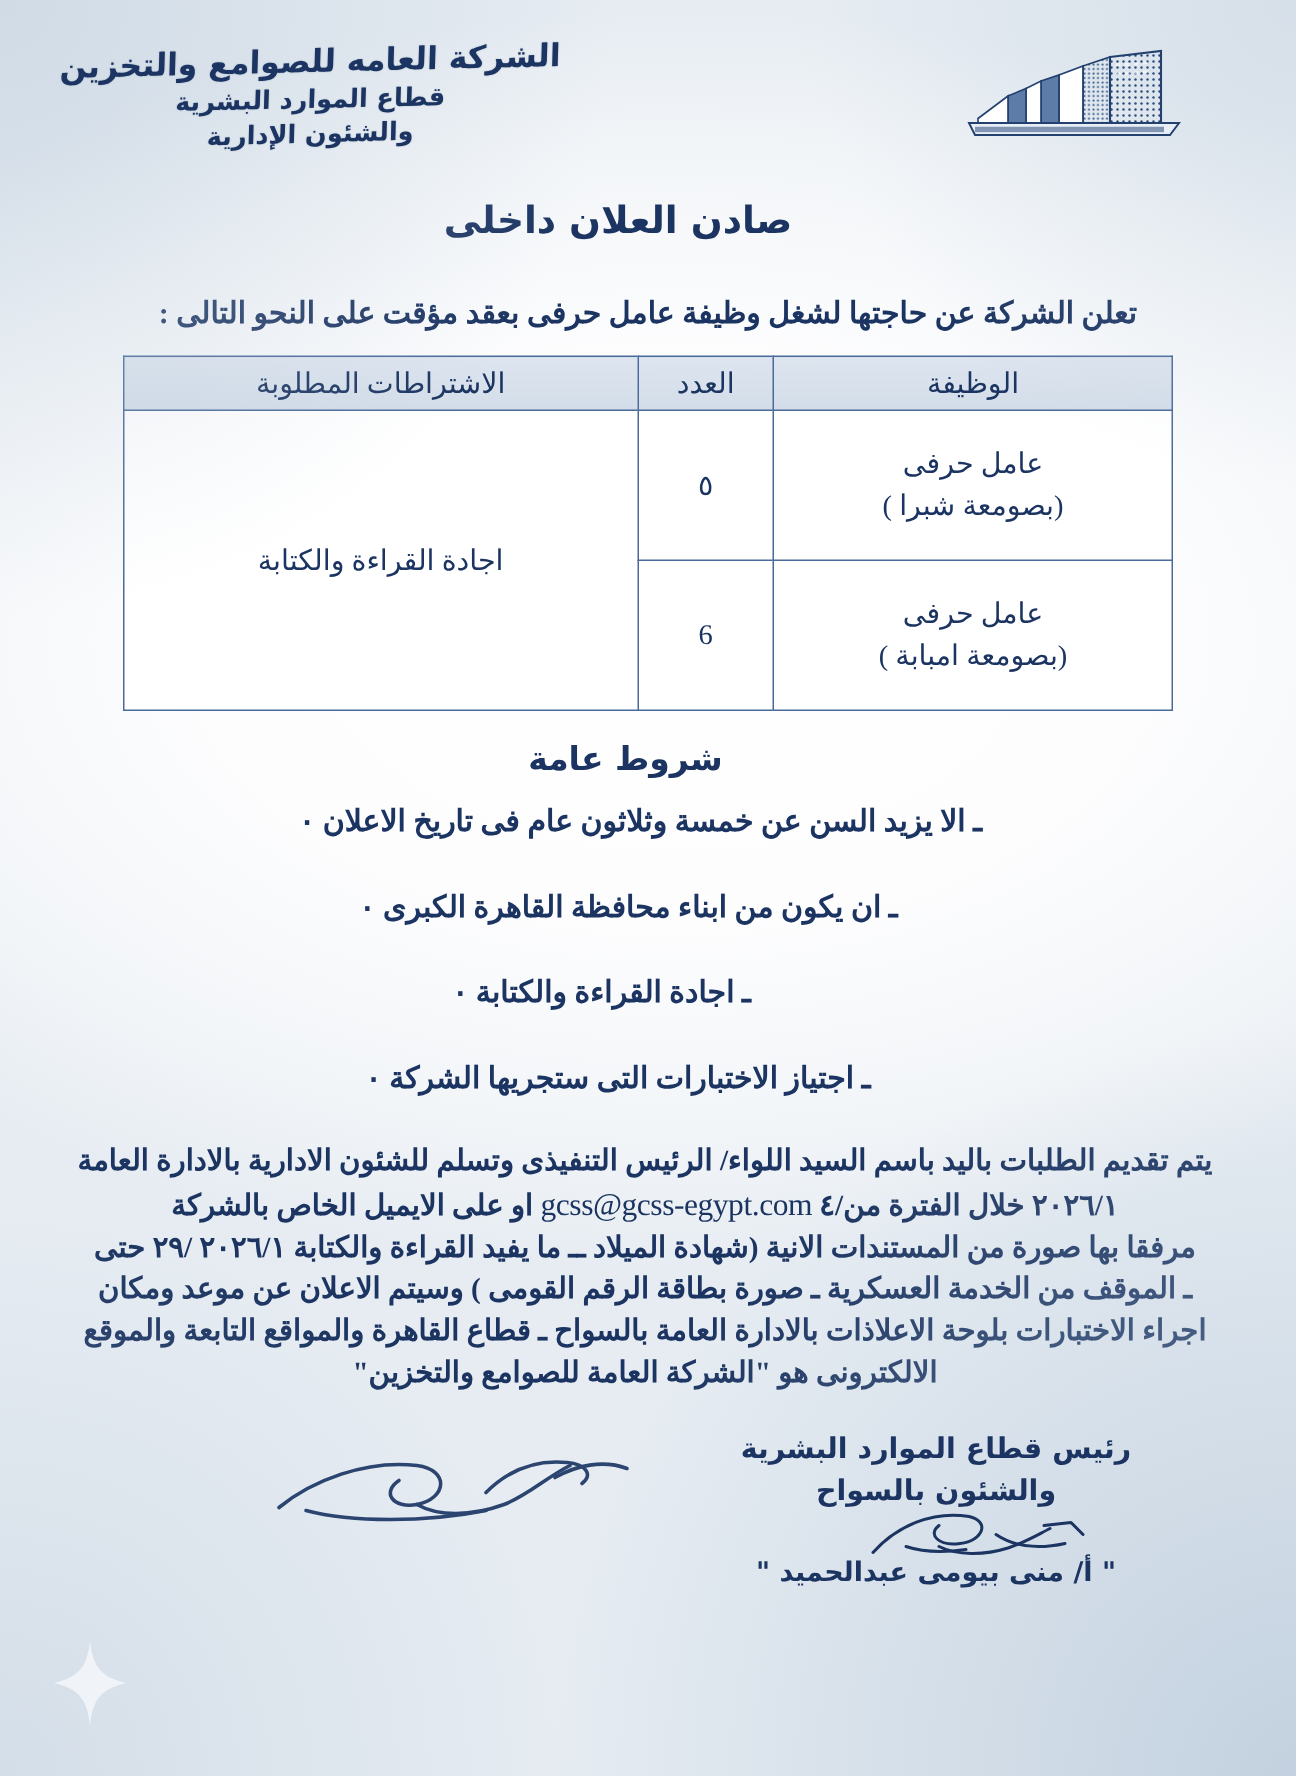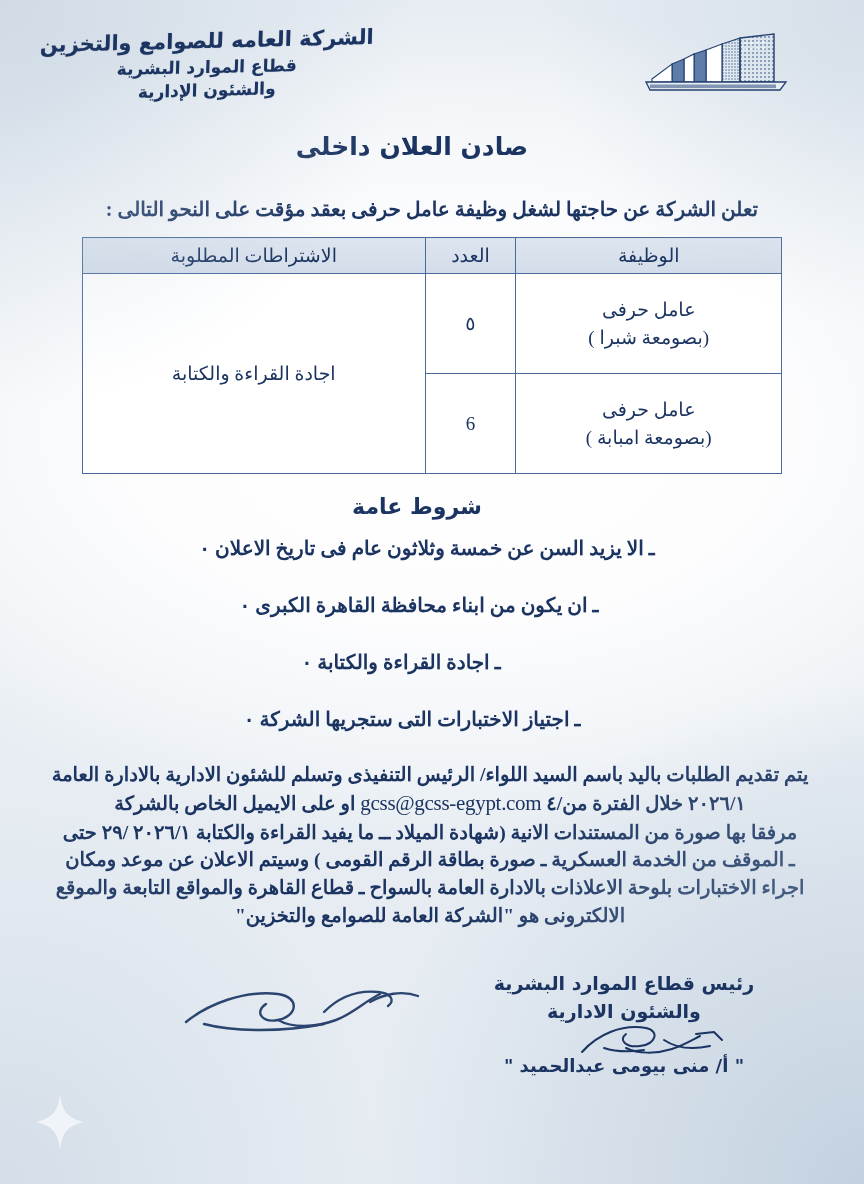--- a/index.html
+++ b/index.html
@@ -213,21 +213,21 @@
     direction: ltr;
     unicode-bidi: embed;
     font-weight: normal;
     font-size: 21px;
     letter-spacing: -0.3px;
   }
 
   
   .sig-area {
     position: relative;
-    margin-top: 41px;
+    margin-top: 24px;
     height: 130px;
   }
   .sig-left {
     position: absolute;
     right: 90px;
     top: 0;
     width: 300px;
     text-align: center;
   }
   .sig-role-1, .sig-role-2 {
@@ -381,21 +381,21 @@
       <span>حتى</span>
     </div>
     <div class="body-line l4">ـ الموقف من الخدمة العسكرية  ـ صورة بطاقة الرقم القومى ) وسيتم الاعلان عن موعد ومكان</div>
     <div class="body-line l5">اجراء الاختبارات بلوحة الاعلاذات بالادارة العامة بالسواح ـ قطاع القاهرة والمواقع التابعة والموقع</div>
     <div class="body-line l6">الالكترونى هو "الشركة العامة للصوامع والتخزين"</div>
   </div>
 
   <div class="sig-area">
     <div class="sig-left">
       <div class="sig-role-1">رئيس قطاع الموارد البشرية</div>
-      <div class="sig-role-2">والشئون الادارية</div>
+      <div class="sig-role-2">والشئون بالسواح</div>
       <div class="sig-name">" أ/ منى بيومى عبدالحميد "</div>
     </div>
 
     <div class="sig-scribble-left">
       <svg viewBox="0 0 180 46" xmlns="http://www.w3.org/2000/svg">
         <g fill="none" stroke="#1b3461" stroke-width="2" stroke-linecap="round" stroke-linejoin="round">
           <path d="M18 34 C34 16, 58 6, 82 10 C96 13, 92 26, 76 28 C62 30, 54 22, 62 16"></path>
           <path d="M62 30 C74 36, 92 36, 108 31 C120 27, 128 22, 136 18"></path>
           <path d="M100 22 C112 30, 128 32, 146 28"></path>
           <path d="M132 16 L150 14 L158 22"></path>

